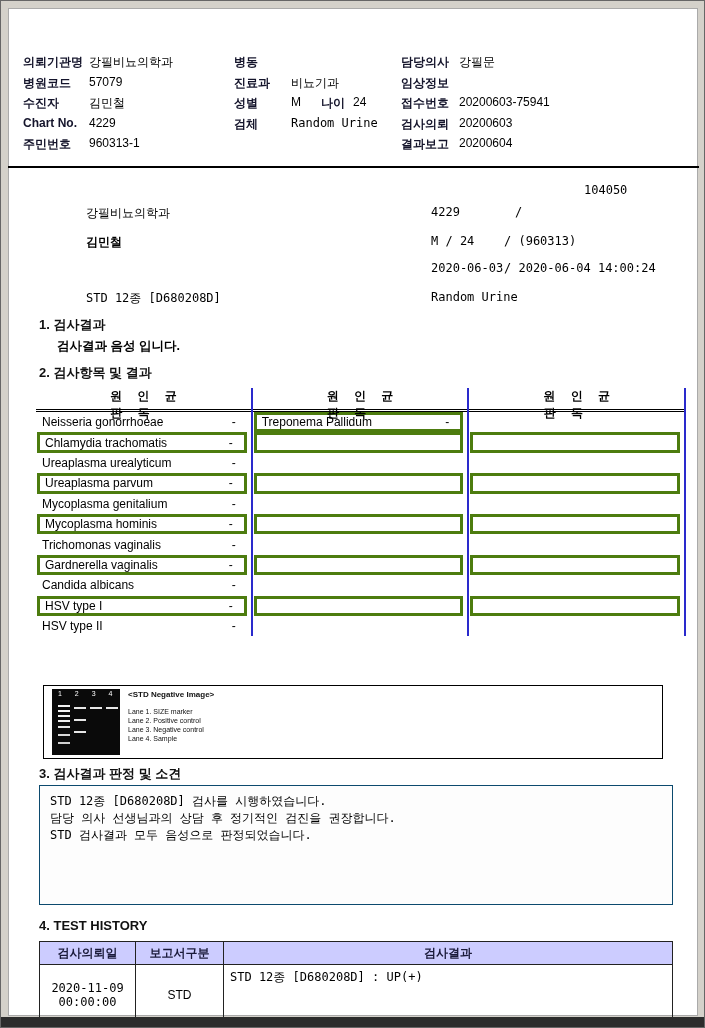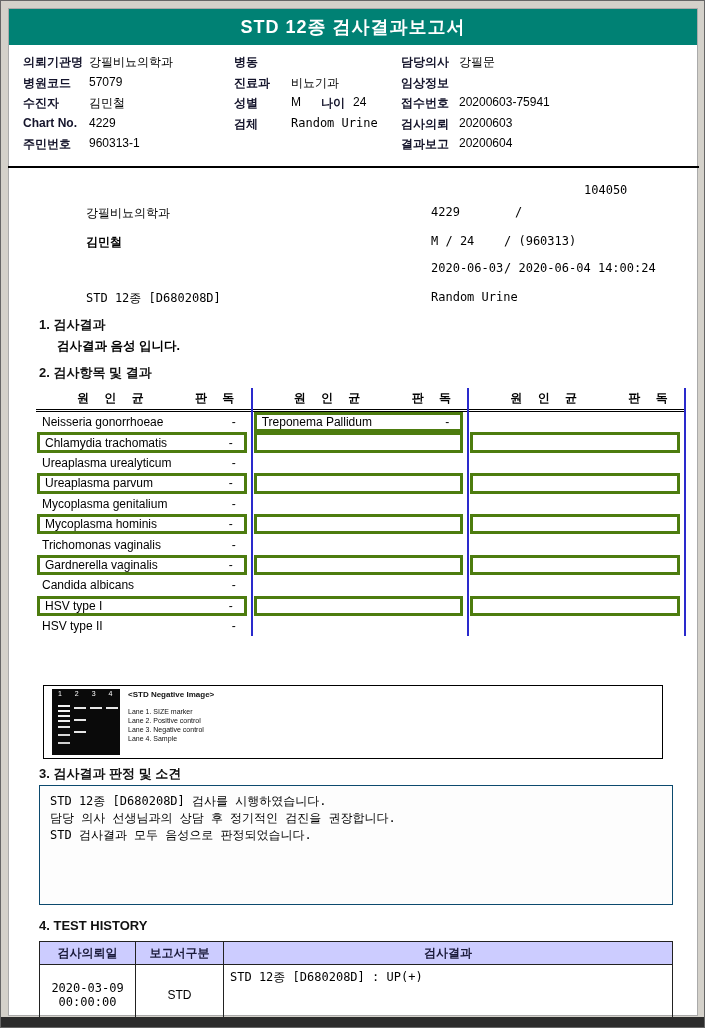--- a/index.html
+++ b/index.html
@@ -15,23 +15,23 @@
   .docnum{position:absolute;left:583px;top:182px;font-size:12px;}
   .pt{position:absolute;font-size:12px;white-space:nowrap;}
   .bold{font-weight:bold;}
   .sec-title{position:absolute;font-size:13px;font-weight:bold;color:#111;white-space:nowrap;}
   .s1-body{position:absolute;left:56px;top:337px;font-size:12.5px;font-weight:bold;white-space:nowrap;}
   
   .std-table{position:absolute;left:35px;top:387px;width:650px;display:flex;}
   .std-col{flex:1;min-width:0;}
   .std-col + .std-col{border-left:2px solid #2a2acc;}
   .std-col:last-child{border-right:2px solid #2a2acc;}
-  .std-head{height:21px;border-bottom:3px double #000;display:flex;align-items:center;font-weight:bold;font-size:12px;}
+  .std-head{height:21px;border-bottom:3px double #000;display:flex;align-items:center;font-weight:bold;font-size:12px;flex-direction:column;}
   .h-name{flex:1;text-align:center;letter-spacing:6px;padding-left:6px;white-space:nowrap;}
-  .h-result{width:66px;text-align:center;letter-spacing:6px;white-space:nowrap;}
+  .h-result{width:66px;letter-spacing:6px;white-space:nowrap;}
   .std-row{height:20.4px;display:flex;align-items:center;font-size:12px;box-sizing:border-box;margin:0 4px 0 1px;}
   .std-row.boxed{border:3px solid #4d7c0f;}
   .std-name{flex:1;padding-left:5px;white-space:nowrap;overflow:hidden;}
   .std-result{width:26px;text-align:center;}
   
   .gelbox{position:absolute;left:42px;top:684px;width:620px;height:74px;border:1px solid #000;box-sizing:border-box;background:#fff;}
   .gel{position:absolute;left:8px;top:3px;width:68px;height:66px;background:#0a0a0a;}
   .gel-nums{position:absolute;left:6px;top:1px;color:#fff;font-size:7px;word-spacing:9px;letter-spacing:1px;}
   .band{position:absolute;width:12px;height:2px;background:#e6e6e6;}
   .gel-legend{position:absolute;left:84px;top:4px;font-size:7px;line-height:9px;color:#111;}
@@ -50,23 +50,20 @@
   .col-date{width:93px;}
   .col-type{width:85px;}
   .bottombar{position:absolute;left:0;top:1016px;width:705px;height:12px;background:#2c2c2c;}
 </style>
 </head>
 <body>
 
 <div class="page">
   <div class="inner"></div>
 
-  <div class="banner">
-    <span>STD 12종 검사결과보고서</span>
-  </div>
 
   <span class="lbl" style="left:22px;top:53px">의뢰기관명</span>
   <span class="val" style="left:88px;top:53px">강필비뇨의학과</span>
   <span class="lbl" style="left:22px;top:74px">병원코드</span>
   <span class="val" style="left:88px;top:74px">57079</span>
   <span class="lbl" style="left:22px;top:94px">수진자</span>
   <span class="val" style="left:88px;top:94px">김민철</span>
   <span class="lbl" style="left:22px;top:115px">Chart No.</span>
   <span class="val" style="left:88px;top:115px">4229</span>
   <span class="lbl" style="left:22px;top:135px">주민번호</span>
@@ -302,21 +299,21 @@
   <span class="sec-title" style="left:38px;top:917px">4. TEST HISTORY</span>
 
   <table class="hist">
     <tbody>
         <tr>
       <th class="col-date">검사의뢰일</th>
       <th class="col-type">보고서구분</th>
       <th>검사결과</th>
     </tr>
     <tr>
-      <td class="c mono">2020-03-09 00:00:00</td>
+      <td class="c mono">2020-11-09 00:00:00</td>
       <td class="c">STD</td>
       <td class="r mono">STD 12종 [D680208D] : UP(+)</td>
     </tr>
   </tbody>
     </table>
 
   <div class="bottombar"></div>
 </div>
 
 </body></html>

